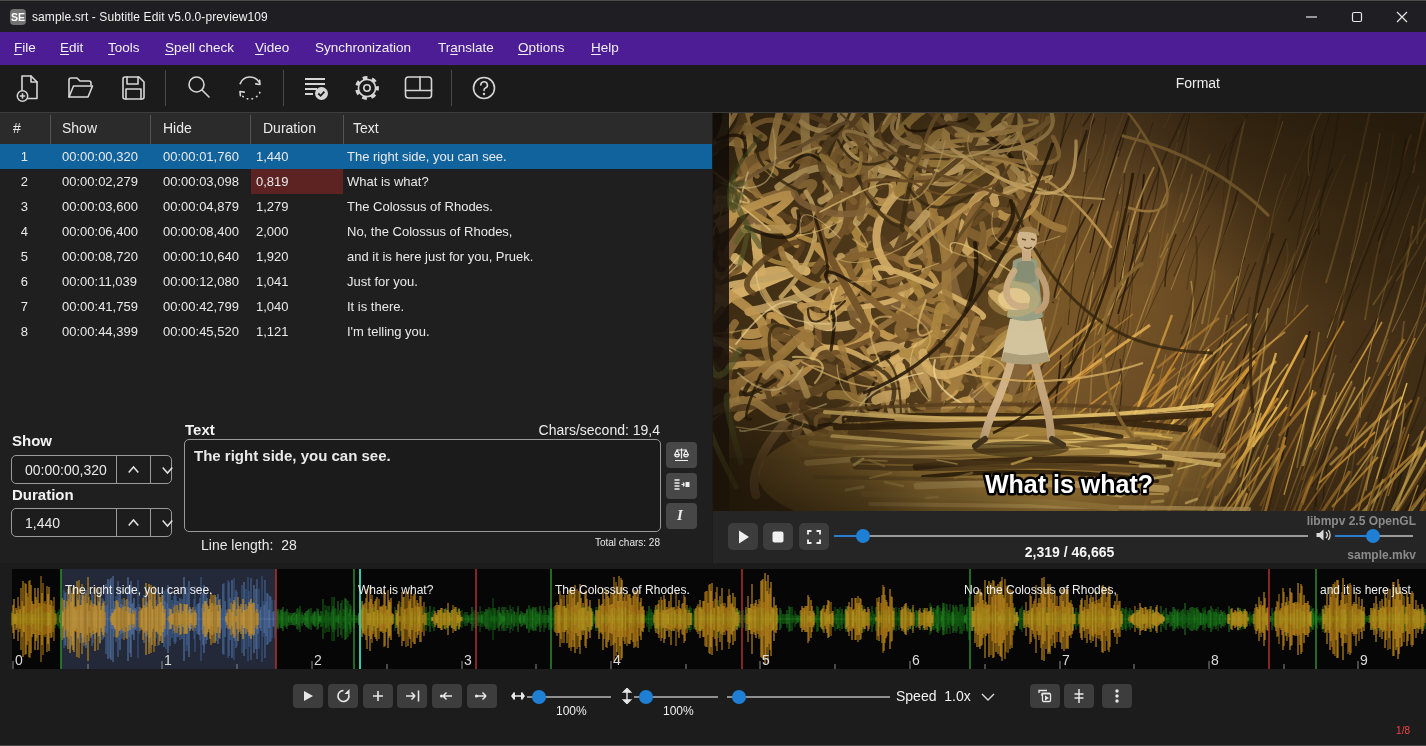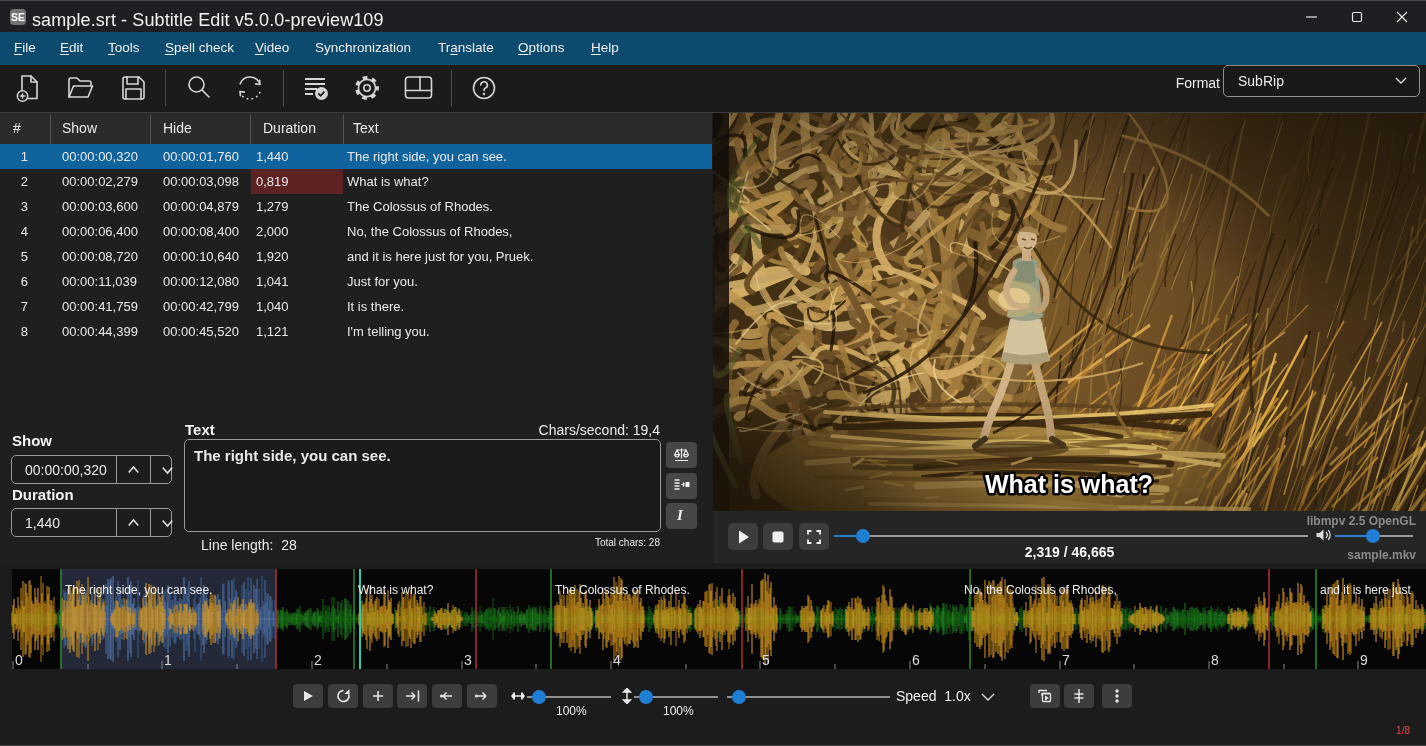--- a/index.html
+++ b/index.html
@@ -4,24 +4,24 @@
 <style>
   * { margin:0; padding:0; box-sizing:border-box; }
   html,body { width:1426px; height:746px; overflow:hidden; background:#1b1b1b;
     font-family:"Liberation Sans", sans-serif; color:#e9e9e9; }
   .abs { position:absolute; }
   #win { position:relative; width:1426px; height:746px; background:#1b1b1b;
     border-top:1px solid #4a4a4a; }
   
   #titlebar { left:0; top:1px; width:1426px; height:30px; background:#1e1e23; }
   #selogo { left:10px; top:7px; width:16px; height:16px; background:#737373; border-radius:4px; }
-  #title-text { left:32px; top:8px; font-size:18px; color:#f2f2f2; letter-spacing:0.1px;}
+  #title-text { left:32px; top:8px; font-size:12px; color:#f2f2f2; letter-spacing:0.1px;}
   .winbtn { top:0; width:44px; height:30px; }
   
-  #menubar { left:0; top:31px; width:1426px; height:33px; background:#0c4a6e;padding-left:17px; }
+  #menubar { left:0; top:31px; width:1426px; height:33px; background:#4c1d95;padding-left:17px; }
   .menu-item { position:absolute; top:8px; font-size:13.5px; color:#f0f0f0; }
   .menu-item u { text-decoration:underline; text-underline-offset:2px; }
   
   #toolbar { left:0; top:64px; width:1426px; height:47px; background:#1b1b1b; }
   .tsep { position:absolute; top:5px; width:1px; height:36px; background:#4a4a4a; }
   #format-label { right:206px; top:10px; font-size:14px; color:#ededed;padding-left:48px; }
   #format-box { left:1223px; top:0px; width:197px; height:32px; background:#191919;
     border:1px solid #8f8f8f; border-radius:5px; font-size:14px; }
   
   #content-border { left:0; top:111px; width:1426px; height:1px; background:#3c3c3c; }
@@ -149,26 +149,20 @@
       </svg>
     <svg class="icon" style="left:469px;top:6px" width="30" height="34" viewBox="0 0 30 34">
         <circle cx="15" cy="17" r="10.5" stroke="#d6d6d6" stroke-width="1.6" fill="none" stroke-linecap="round" stroke-linejoin="round"></circle>
         <path d="M11.8 14a3.3 3.3 0 1 1 4.6 3.1c-1.2.5-1.4 1.2-1.4 2.3" stroke="#d6d6d6" stroke-width="1.6" fill="none" stroke-linecap="round" stroke-linejoin="round"></path>
         <circle cx="15" cy="23" r="1.2" fill="#d6d6d6"></circle>
       </svg>
     <div class="tsep" style="left:165px"></div>
     <div class="tsep" style="left:283px"></div>
     <div class="tsep" style="left:451px"></div>
     <div class="abs" id="format-label">Format</div>
-    <div class="abs" id="format-box">
-      <span style="position:absolute;left:14px;top:7px;">SubRip</span>
-      <svg style="position:absolute;right:12px;top:11px" width="12" height="8" viewBox="0 0 12 8">
-          <path d="M1 1l5 5 5-5" stroke="#d9d9d9" stroke-width="1.4" fill="none"></path>
-        </svg>
-    </div>
   </div>
 
   <div class="abs" id="content-border"></div>
 
   <div class="abs" id="leftpanel">
     <div class="abs" id="thead">
       <div class="hsep" style="left:50px"></div>
       <div class="hsep" style="left:150px"></div>
       <div class="hsep" style="left:250px"></div>
       <div class="hsep" style="left:343px"></div>

